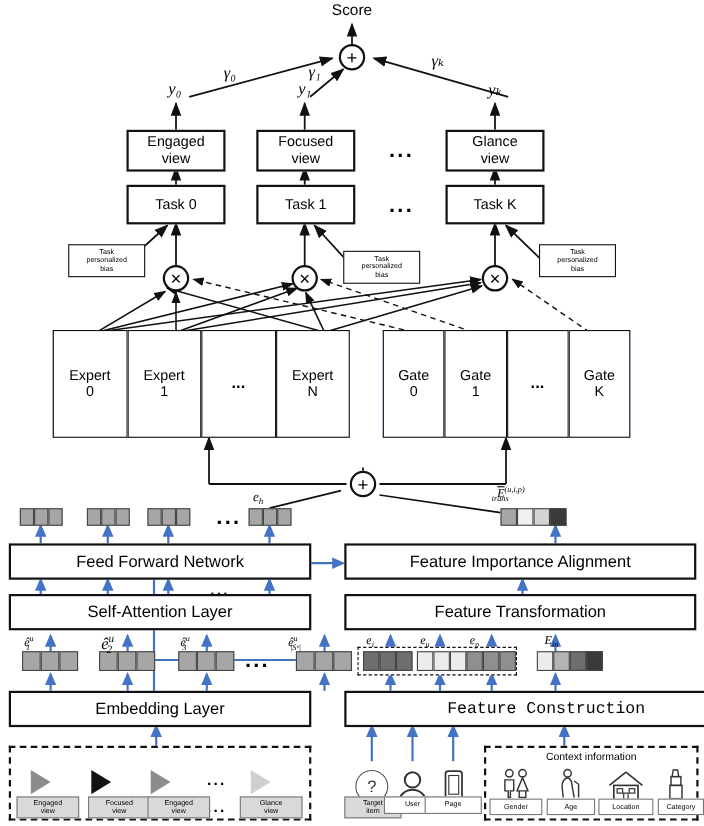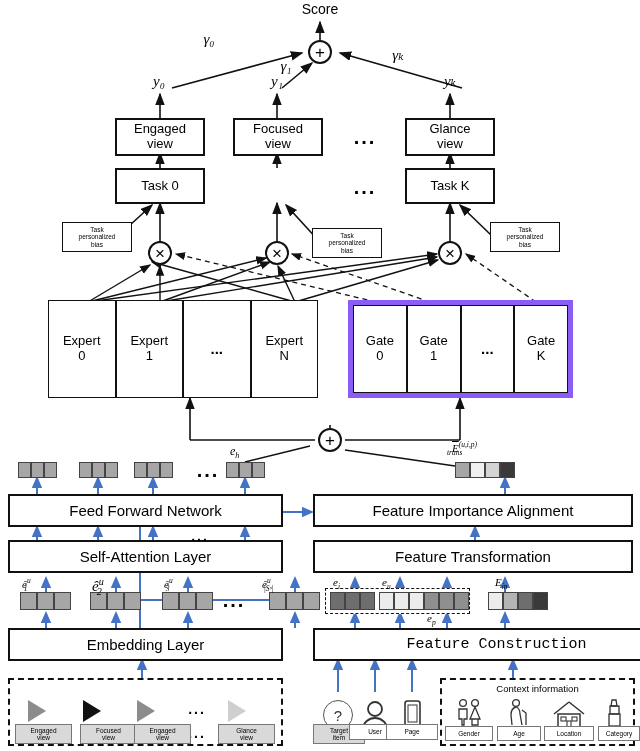--- a/index.html
+++ b/index.html
@@ -150,21 +150,21 @@
 
       <path d="M140 634 L140 512 L312 512" stroke="#4472c4" stroke-width="2" fill="none" marker-end="url(#ahb)"></path>
       <path d="M300 600 L140 600" stroke="#4472c4" stroke-width="2" fill="none"></path>
     </g>
   </svg>
 
   <div class="abs lbl" style="left:288px;top:0px;width:64px;height:18px;font-size:14px;">Score</div>
 
   <div class="abs circ" style="left:308px;top:40px;width:24px;height:24px;">+</div>
 
-  <div class="abs lbl math" style="left:196px;top:30px;width:26px;height:18px;font-size:15px;">γ₀</div>
+  <div class="abs lbl math" style="left:196px;top:58px;width:26px;height:18px;font-size:15px;">γ₀</div>
   <div class="abs lbl math" style="left:273px;top:57px;width:26px;height:18px;font-size:15px;">γ₁</div>
   <div class="abs lbl math" style="left:385px;top:46px;width:26px;height:18px;font-size:15px;">γₖ</div>
 
   <div class="abs lbl math" style="left:146px;top:72px;width:26px;height:18px;font-size:15px;">y₀</div>
   <div class="abs lbl math" style="left:264px;top:72px;width:26px;height:18px;font-size:15px;">y₁</div>
   <div class="abs lbl math" style="left:437px;top:72px;width:26px;height:18px;font-size:15px;">yₖ</div>
 
   <div class="abs box" style="left:115px;top:118px;width:90px;height:38px;font-size:13px;flex-direction:column;">
     <span>Engaged</span>
     <span>view</span>
@@ -173,20 +173,21 @@
     <span>Focused</span>
     <span>view</span>
   </div>
   <div class="abs box" style="left:405px;top:118px;width:90px;height:38px;font-size:13px;flex-direction:column;">
     <span>Glance</span>
     <span>view</span>
   </div>
   <div class="abs dots" style="left:340px;top:124px;width:50px;height:26px;">...</div>
 
   <div class="abs box" style="left:115px;top:168px;width:90px;height:36px;font-size:13px;">Task 0</div>
+  <div class="abs box" style="left:233px;top:168px;width:90px;height:36px;font-size:13px;">Task 1</div>
   <div class="abs box" style="left:405px;top:168px;width:90px;height:36px;font-size:13px;">Task K</div>
   <div class="abs dots" style="left:340px;top:174px;width:50px;height:26px;">...</div>
 
   <div class="abs box thin" style="left:62px;top:222px;width:70px;height:30px;font-size:6.5px;flex-direction:column;">
     <span>Task</span>
     <span>personalized</span>
     <span>bias</span>
   </div>
   <div class="abs box thin" style="left:312px;top:228px;width:70px;height:30px;font-size:6.5px;flex-direction:column;">
     <span>Task</span>
@@ -219,21 +220,21 @@
                 font-size:15px;font-weight:bold;flex-direction:column;">
       <span>...</span>
     </div>
     <div class="abs box" style="position:relative;flex:1;border:1.4px solid #111;margin:-2px -2px -2px 0;
                 font-size:13px;flex-direction:column;">
       <span>Expert</span>
       <span>N</span>
     </div>
   </div>
 
-  <div class="abs" style="left:348px;top:300px;width:225px;height:98px;border:7px solid #8b5cf6;
+  <div class="abs" style="left:348px;top:300px;width:225px;height:98px;border:2px solid #8b5cf6;
               background:#fff;display:flex;">
     <div class="abs box" style="position:relative;flex:1;border:1.4px solid #111;margin:-2px 0 -2px -2px;
                 font-size:13px;flex-direction:column;">
       <span>Gate</span>
       <span>0</span>
     </div>
     <div class="abs box" style="position:relative;flex:1;border:1.4px solid #111;margin:-2px 0;
                 font-size:13px;flex-direction:column;">
       <span>Gate</span>
       <span>1</span>
@@ -352,21 +353,21 @@
   </div>
   <div class="abs math" style="left:382px;top:576px;font-size:11px;">
     <span>e</span><span class="sub">u</span>
   </div>
 
   <div class="abs cell-row" style="left:424px;top:592px;">
     <div class="cell" style="width:15px;height:18px;background:#8f8f8f;"></div>
     <div class="cell" style="width:15px;height:18px;background:#8f8f8f;"></div>
     <div class="cell" style="width:15px;height:18px;background:#8f8f8f;"></div>
   </div>
-  <div class="abs math" style="left:427px;top:576px;font-size:11px;margin-top:36px;">
+  <div class="abs math" style="left:427px;top:576px;font-size:11px;">
     <span>e</span><span class="sub">p</span>
   </div>
 
   <div class="abs cell-row" style="left:488px;top:592px;">
     <div class="cell" style="width:15px;height:18px;background:#ececec;"></div>
     <div class="cell" style="width:15px;height:18px;background:#b4b4b4;"></div>
     <div class="cell" style="width:15px;height:18px;background:#6e6e6e;"></div>
     <div class="cell" style="width:15px;height:18px;background:#3a3a3a;"></div>
   </div>
   <div class="abs math" style="left:495px;top:576px;font-size:11px;">

